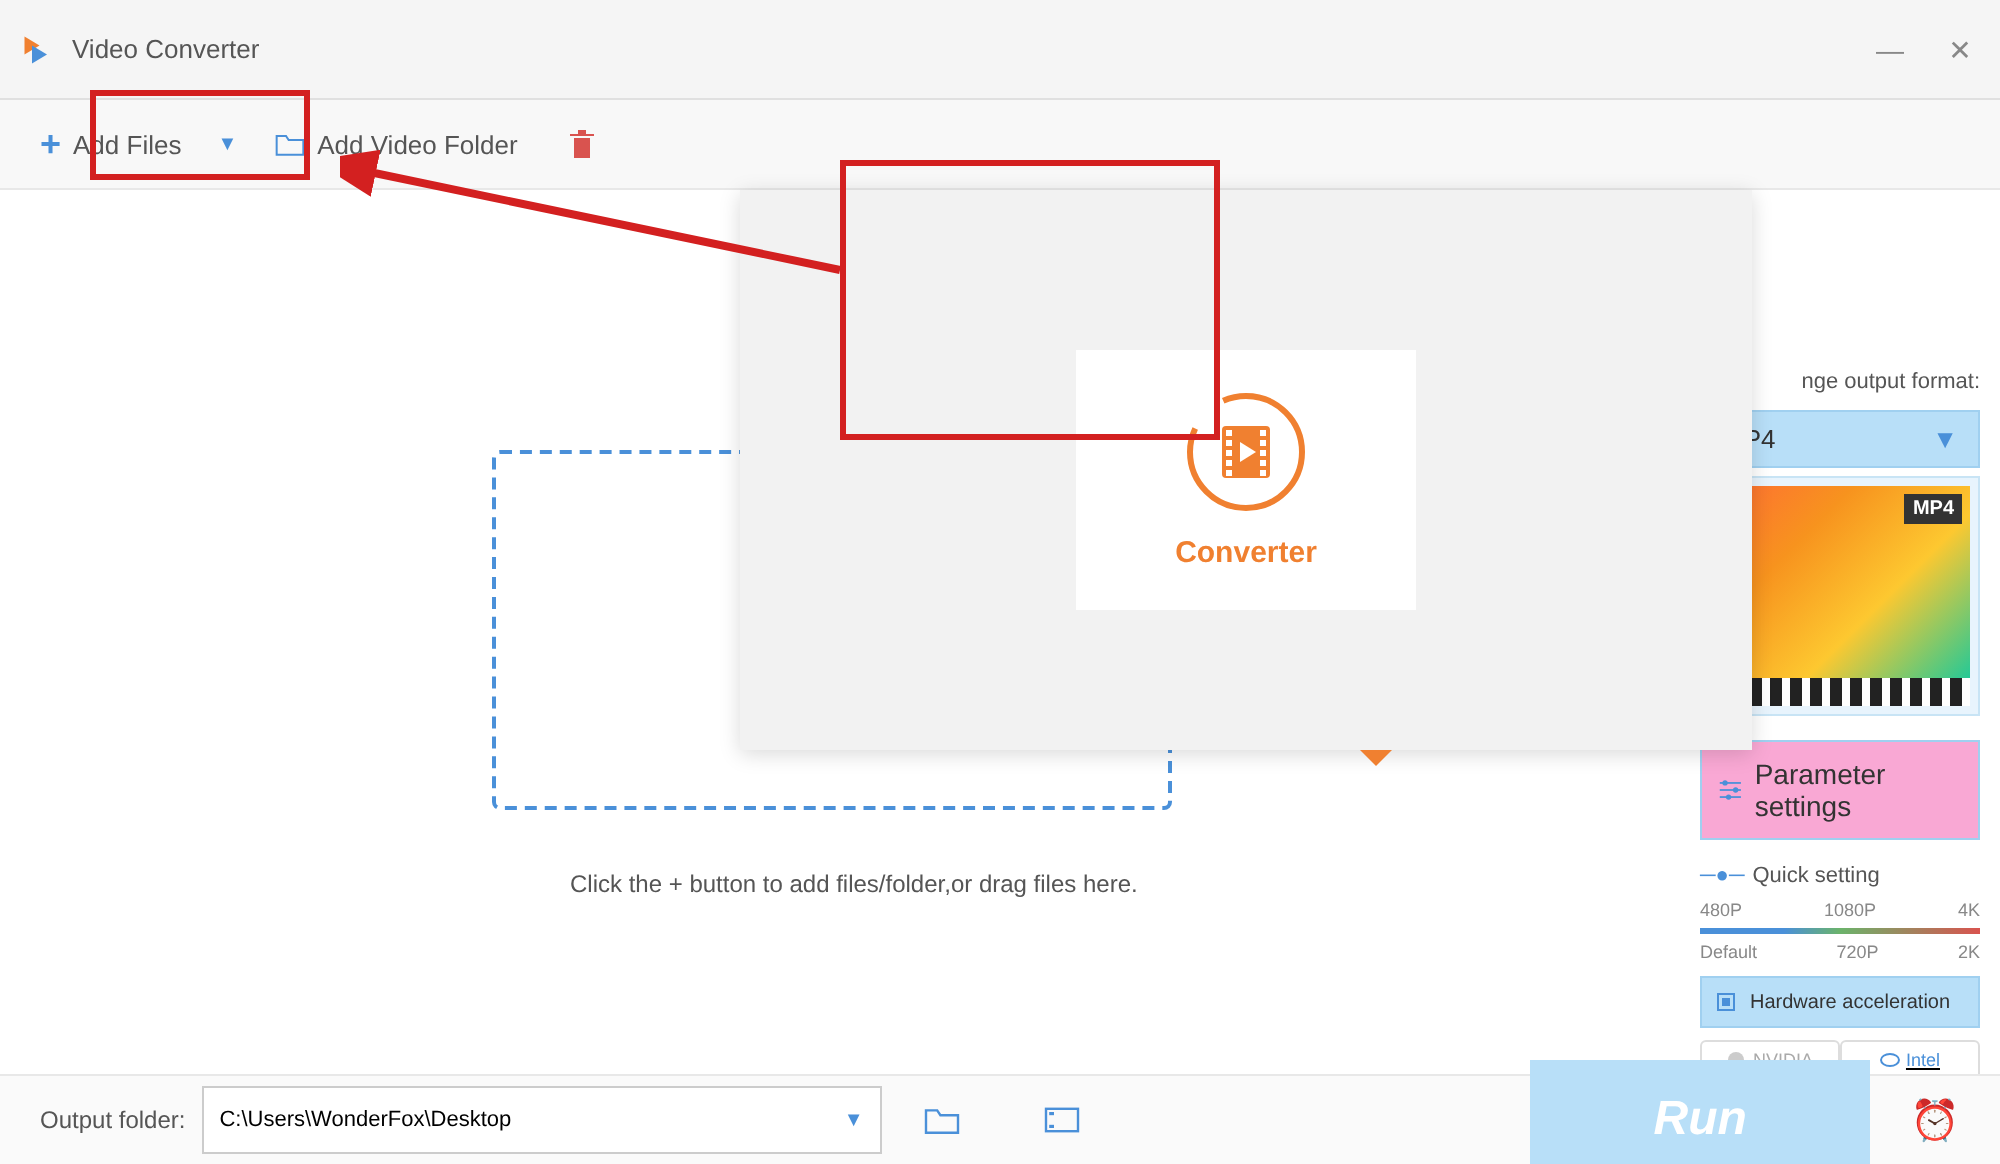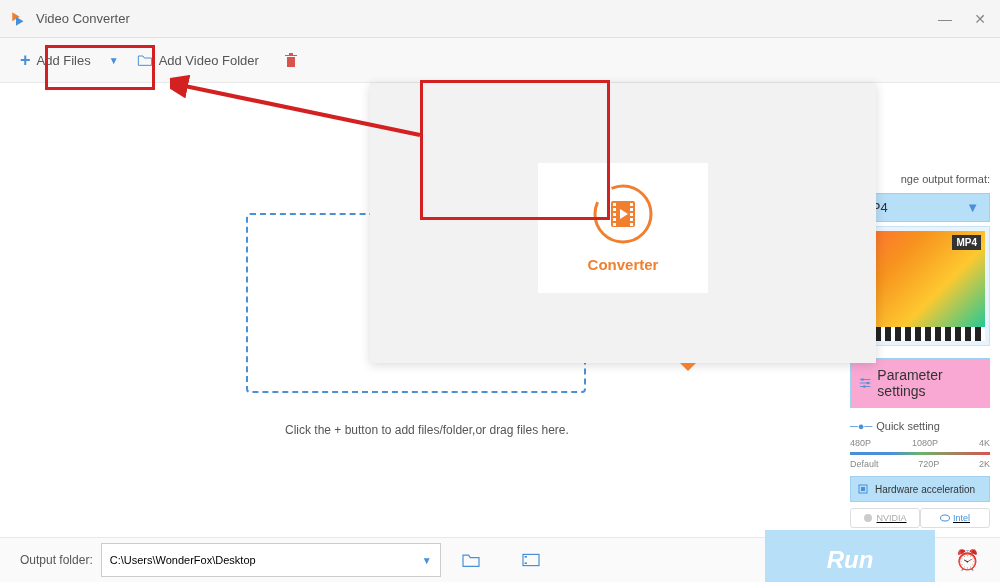--- a/index.html
+++ b/index.html
@@ -1,18 +1,18 @@
 <!DOCTYPE html>
 <html><head>
   <meta charset="utf-8">
   <style>
     * { margin: 0; padding: 0; box-sizing: border-box; font-family: Arial, sans-serif; }
     body { width: 1000px; height: 582px; background: #fff; position: relative; overflow: hidden; }
     
-    .titlebar { height: 38px; background: #f5f5f5; display: flex; align-items: center; padding: 0 10px; border-bottom: 1px solid #e0e0e0; }
+    .titlebar { height: 50px; background: #f5f5f5; display: flex; align-items: center; padding: 0 10px; border-bottom: 1px solid #e0e0e0; }
     .logo { width: 18px; height: 18px; margin-right: 8px; }
     .title { font-size: 13px; color: #555; }
     .win-controls { margin-left: auto; display: flex; gap: 15px; }
     .win-btn { width: 20px; height: 20px; display: flex; align-items: center; justify-content: center; color: #888; font-size: 14px; cursor: pointer; }
     
     .toolbar { height: 45px; background: #f8f8f8; display: flex; align-items: center; padding: 0 10px; border-bottom: 1px solid #e8e8e8; }
     .tool-btn { display: flex; align-items: center; gap: 6px; padding: 6px 10px; font-size: 13px; color: #555; cursor: pointer; }
     .plus-icon { color: #4a90d9; font-size: 18px; font-weight: bold; }
     .folder-icon { width: 16px; height: 14px; }
     .dropdown-arrow { color: #4a90d9; font-size: 10px; margin: 0 8px; }

